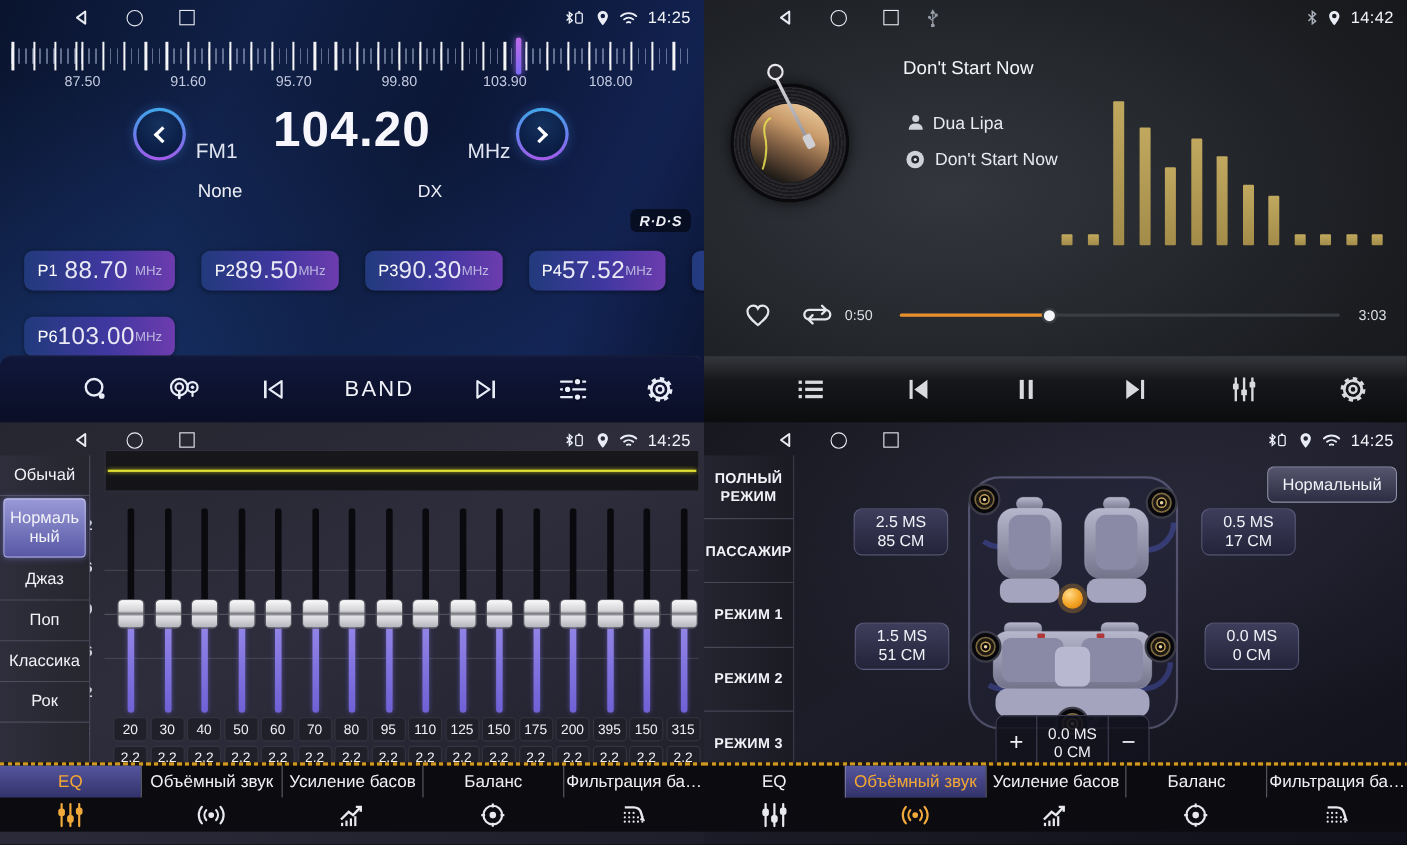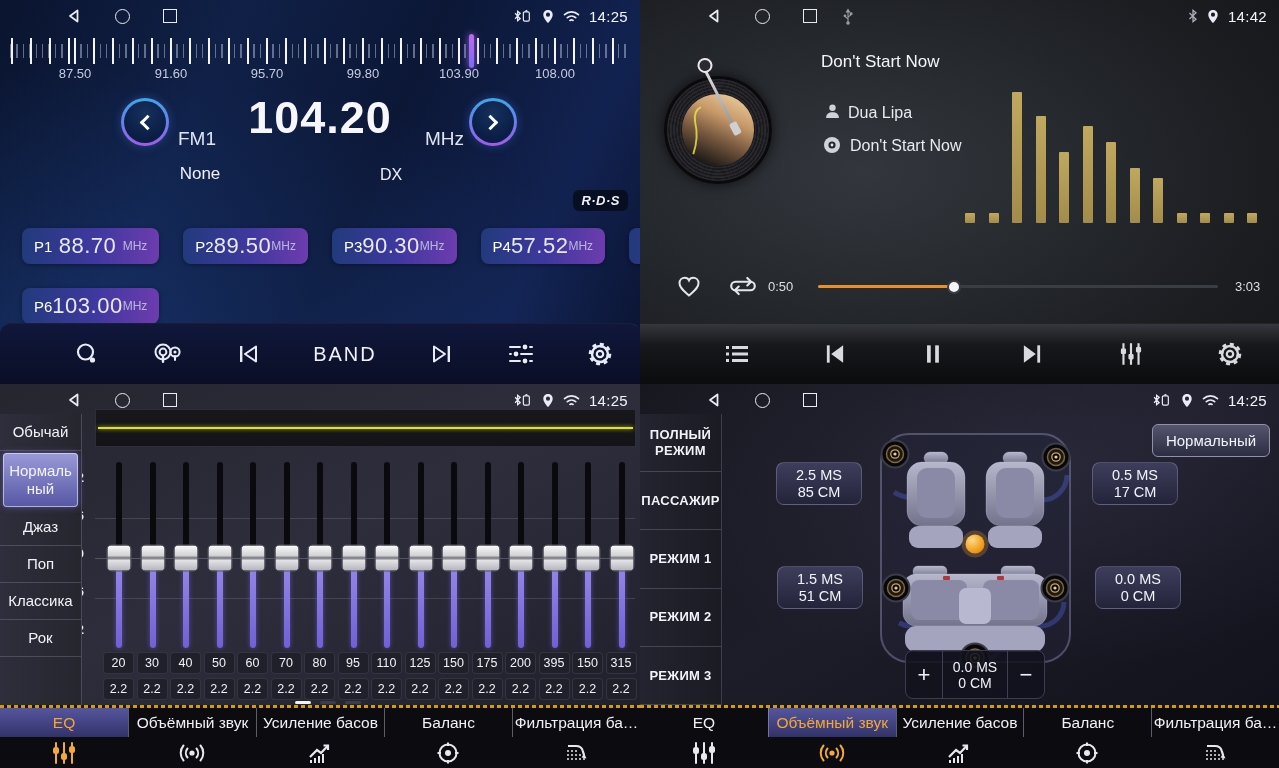--- a/index.html
+++ b/index.html
@@ -119,21 +119,21 @@
   .valrow { position:absolute; left:95px; width:540px; height:23px; }
   .valrow .rl { position:absolute; left:-33px; top:4px; font-size:13px; color:#dcdee8; }
   .vbox { position:absolute; width:31px; height:22px; border-radius:4px; background:#20202b;
     border:1px solid rgba(255,255,255,.09); color:#f0f1f6; font-size:12.5px;
     display:flex; align-items:center; justify-content:center; }
   .pgdots { position:absolute; top:317px; left:295px; display:flex; gap:9px; }
   .pgdots i { width:16px; height:3px; border-radius:2px; background:#3c3c4e; }
   .pgdots i.on { background:#f2f3f8; }
 
   
-  .tabbar { position:absolute; left:0; right:0; bottom:0; height:63px; background:#0b0b10; z-index:4;margin-top:38px; }
+  .tabbar { position:absolute; left:0; right:0; bottom:12px; height:63px; background:#0b0b10; z-index:4;margin-top:38px; }
   .tabdots { height:3px; background:repeating-linear-gradient(90deg,#d09a20 0 4px, rgba(60,42,0,.45) 4px 7px); }
   .tlabels { display:grid; grid-template-columns:repeat(5,1fr); height:29px; }
   .tl { display:flex; align-items:center; justify-content:center; font-size:15.5px; color:#f0f0f5; white-space:nowrap; overflow:hidden; }
   .tl + .tl { border-left:1px solid rgba(175,175,190,.5); }
   .tl.on { background:linear-gradient(180deg,#55559e 0%,#32326a 100%); color:#f4a832; }
   .ticons { display:grid; grid-template-columns:repeat(5,1fr); height:31px; }
   .ti { display:flex; align-items:center; justify-content:center; color:#e8e9ee; }
   .ti.on { color:#f0a93a; }
 
   

